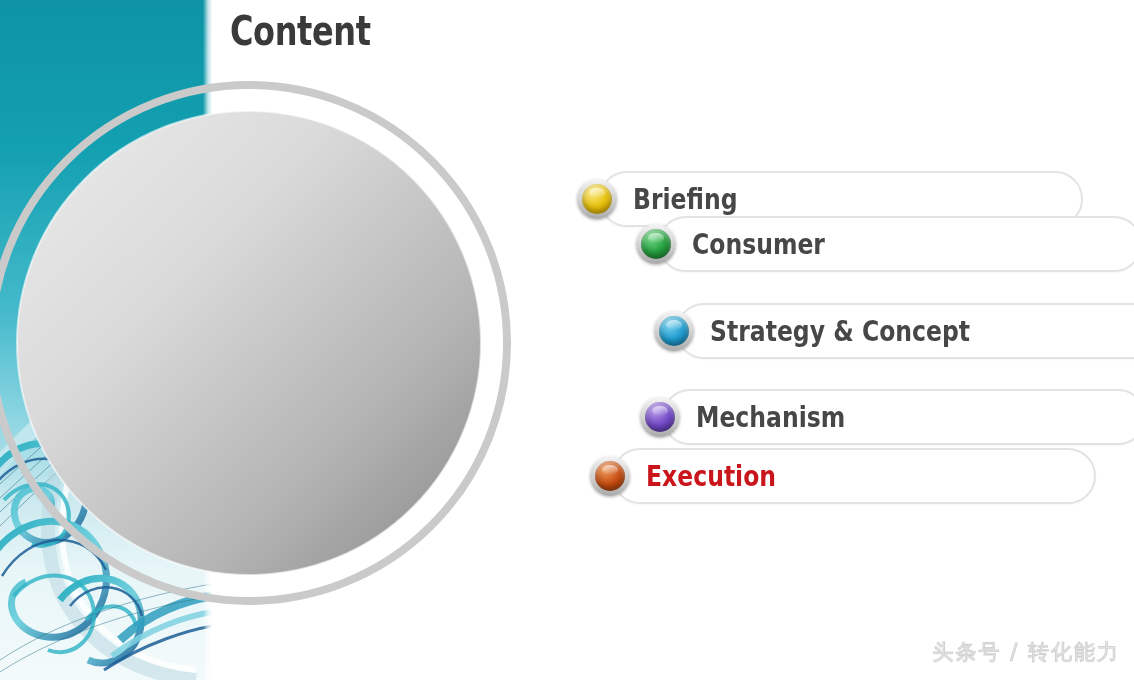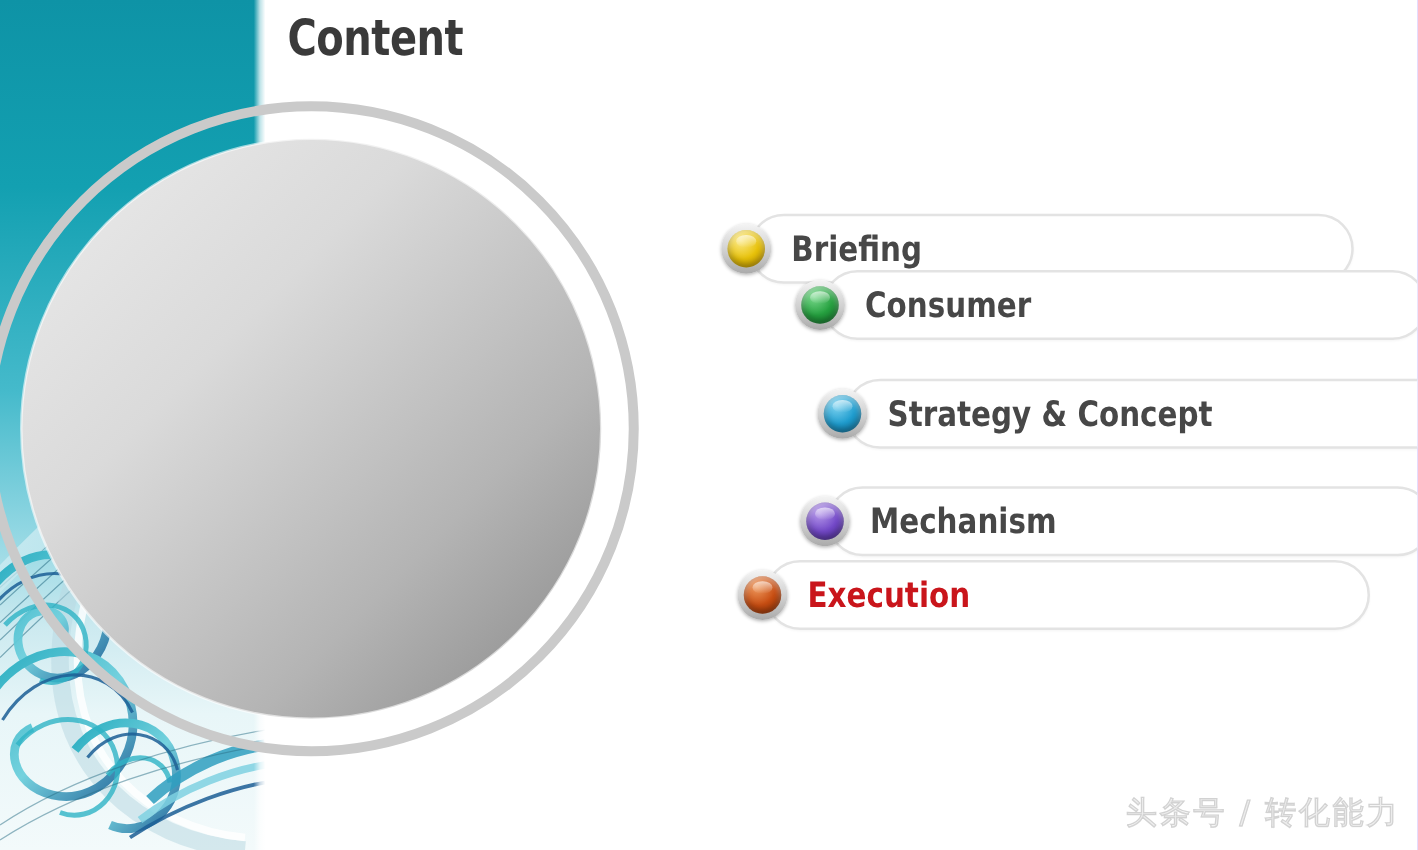--- a/index.html
+++ b/index.html
@@ -229,21 +229,21 @@
     background: linear-gradient(to bottom, rgba(255,255,255,.62), rgba(255,255,255,0));
     pointer-events: none;
   }
 
   
   #watermark {
     position: absolute;
     right: 14px;
     bottom: 14px;
     font-family: "DejaVu Sans", sans-serif;
-    font-size: 25px;
+    font-size: 21px;
     letter-spacing: 2px;
     color: rgba(255,255,255,0.01);
     -webkit-text-stroke: 1px #d2d2d2;
     text-shadow: 0 1px 0 #ededed;
     white-space: nowrap;
   }
 </style>
 </head>
 <body>
 

